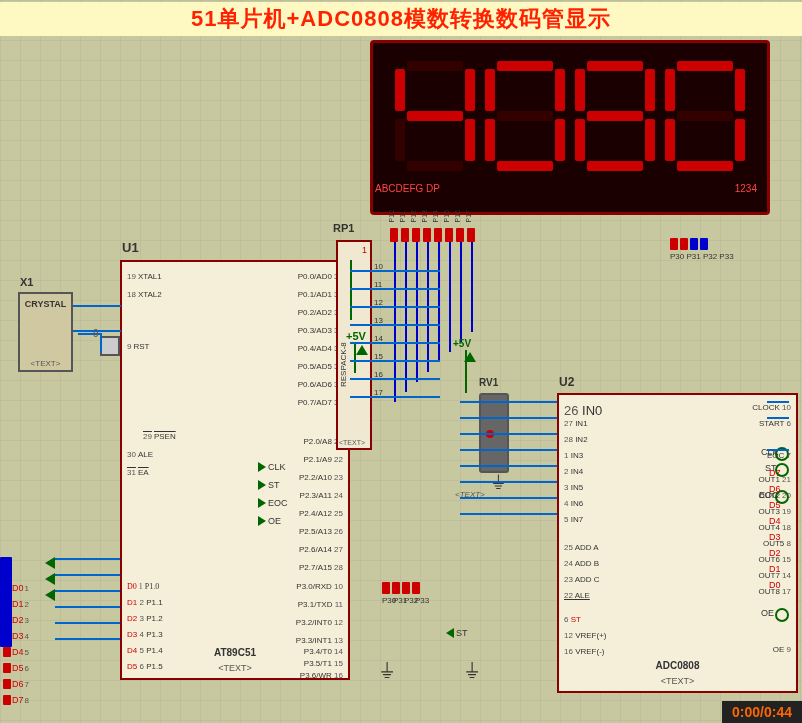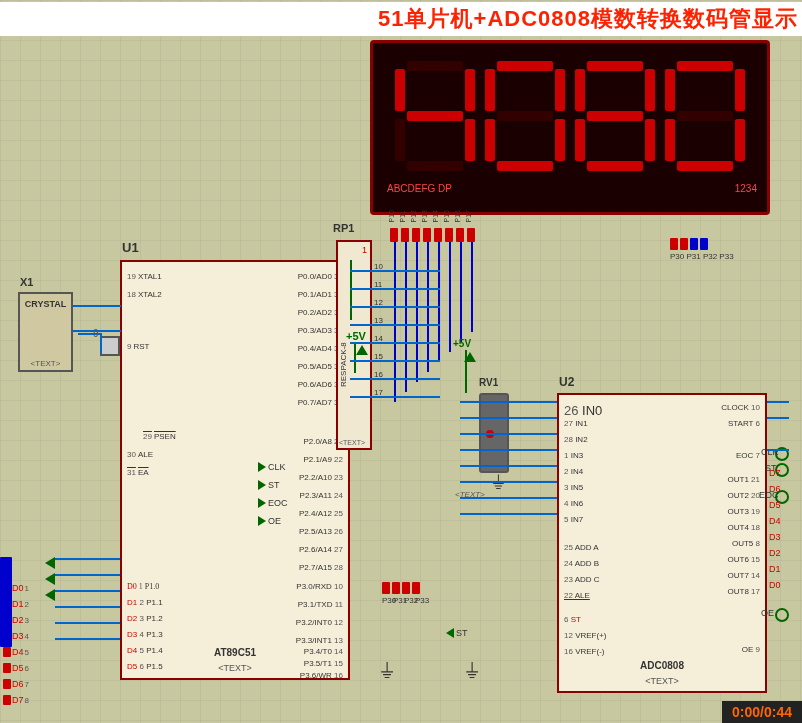--- a/index.html
+++ b/index.html
@@ -16,22 +16,22 @@
       top: 0; left: 0;
       width: 100%; height: 100%;
       background-image:
         linear-gradient(rgba(180,180,150,0.5) 1px, transparent 1px),
         linear-gradient(90deg, rgba(180,180,150,0.5) 1px, transparent 1px);
       background-size: 20px 20px;
     }
     .title-bar {
       position: absolute;
       top: 2px; left: 0; right: 0;
-      background: #ffffff;
-      text-align: right;
+      background: #fef9c3;
+      text-align: center;
       padding: 2px 4px;
       font-size: 22px;
       font-weight: bold;
       color: #ff2200;
       font-family: 'SimHei', Arial, sans-serif;
       letter-spacing: 1px;
     }
     
     .display-box {
       position: absolute;
@@ -70,21 +70,21 @@
     .seg-bot { top: 100px; left: 12px; width: 56px; height: 10px; }
     
     .seg-tl { top: 8px; left: 0; width: 10px; height: 42px; }
     .seg-tr { top: 8px; right: 0; width: 10px; height: 42px; }
     .seg-bl { top: 58px; left: 0; width: 10px; height: 42px; }
     .seg-br { top: 58px; right: 0; width: 10px; height: 42px; }
 
     .display-labels {
       display: flex;
       justify-content: space-between;
-      padding: 0 10px 4px 14px;
+      padding: 0 10px 4px 2px;
       font-size: 10px;
       color: #ff4444;
     }
 
     
     .status-bar {
       position: absolute;
       bottom: 0; right: 0;
       background: #222;
       color: #ff6600;
@@ -311,21 +311,21 @@
 </div>
 <div style="position:absolute;top:498px;left:258px;font-size:9px;color:#333;display:flex;align-items:center;gap:2px;">
   <div style="width:0;height:0;border-top:5px solid transparent;border-bottom:5px solid transparent;border-left:8px solid #006600;"></div>
   EOC
 </div>
 <div style="position:absolute;top:516px;left:258px;font-size:9px;color:#333;display:flex;align-items:center;gap:2px;">
   <div style="width:0;height:0;border-top:5px solid transparent;border-bottom:5px solid transparent;border-left:8px solid #006600;"></div>
   OE
 </div>
 
-<div class="chip-body" style="top:393px;left:557px;width:210px;height:300px;">
+<div class="chip-body" style="top:393px;left:557px;width:241px;height:300px;">
   <div style="position:absolute;top:-20px;left:0;font-size:12px;font-weight:bold;color:#333;">U2</div>
 
   <div style="position:absolute;left:5px;top:8px;font-size:13px;color:#333;"><span style="color:#555;">26</span> IN0</div>
   <div style="position:absolute;left:5px;top:24px;font-size:8px;color:#333;"><span style="color:#555;">27</span> IN1</div>
   <div style="position:absolute;left:5px;top:40px;font-size:8px;color:#333;"><span style="color:#555;">28</span> IN2</div>
   <div style="position:absolute;left:5px;top:56px;font-size:8px;color:#333;"><span style="color:#555;">1</span> IN3</div>
   <div style="position:absolute;left:5px;top:72px;font-size:8px;color:#333;"><span style="color:#555;">2</span> IN4</div>
   <div style="position:absolute;left:5px;top:88px;font-size:8px;color:#333;"><span style="color:#555;">3</span> IN5</div>
   <div style="position:absolute;left:5px;top:104px;font-size:8px;color:#333;"><span style="color:#555;">4</span> IN6</div>
   <div style="position:absolute;left:5px;top:120px;font-size:8px;color:#333;"><span style="color:#555;">5</span> IN7</div>

